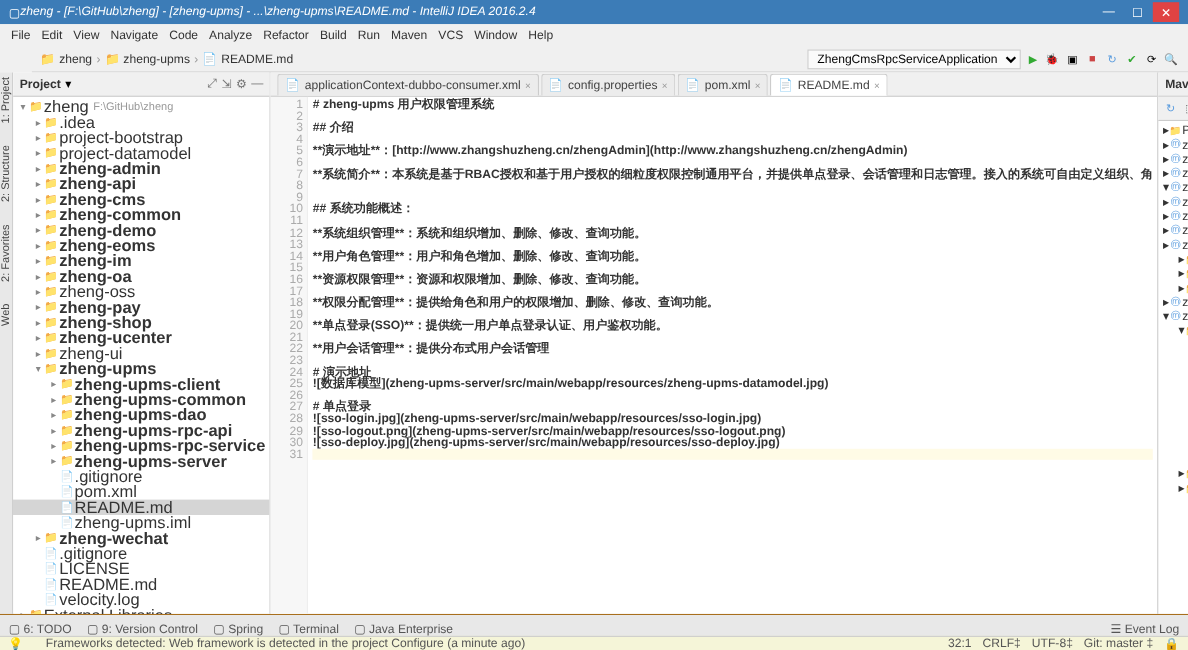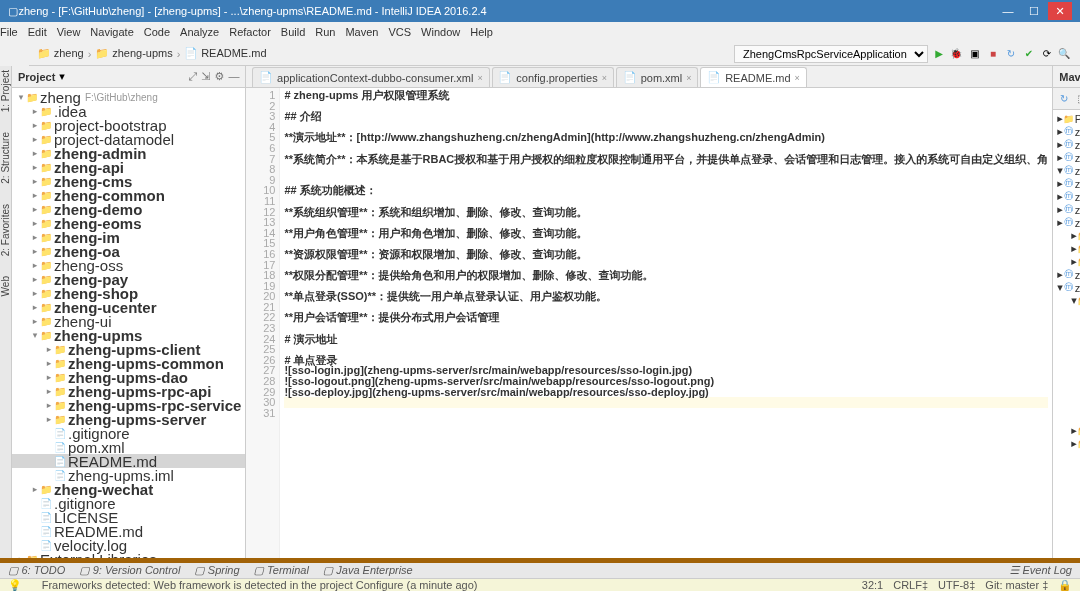--- a/index.html
+++ b/index.html
@@ -1,22 +1,22 @@
 <!DOCTYPE html>
 <html><head>
 <meta charset="utf-8">
 <style>
 * { margin: 0; padding: 0; box-sizing: border-box; font-family: "Segoe UI", Arial, sans-serif; font-size: 11px; }
 body { background: #f0f0f0; width: 1080px; height: 591px; overflow: hidden; }
 .titlebar { background: #3c7cb7; height: 22px; display: flex; align-items: center; padding: 0 8px; color: #fff; }
-.titlebar .title { flex: 1; font-size: 11px; }
+.titlebar .title { flex: 1; font-size: 11px; font-style: italic; }
 .titlebar .btns { display: flex; gap: 2px; }
 .titlebar .btn { width: 24px; height: 18px; display: flex; align-items: center; justify-content: center; color: #fff; }
 .titlebar .close { background: #e04343; }
-.menubar { background: #f0f0f0; height: 20px; display: flex; align-items: center; padding: 0 0; gap: 10px; color: #333; }
+.menubar { background: #f0f0f0; height: 20px; display: flex; align-items: center; padding: 0 10px; gap: 10px; color: #333; }
 .menubar span { cursor: default; }
 .toolbar-row { background: #f0f0f0; height: 24px; display: flex; align-items: center; padding: 0 8px; border-bottom: 1px solid #ccc; margin-left: 29px; }
 .breadcrumb { display: flex; align-items: center; gap: 4px; font-size: 11px; color: #333; }
 .breadcrumb .sep { color: #999; }
 .breadcrumb .crumb { display: flex; align-items: center; gap: 2px; }
 .run-config { margin-left: auto; display: flex; align-items: center; gap: 4px; }
 .run-config select { font-size: 11px; border: 1px solid #ccc; background: #fafafa; padding: 1px 4px; }
 .run-config .rbtn { width: 14px; height: 14px; display: inline-flex; align-items: center; justify-content: center; font-size: 10px; }
 .main { display: flex; height: calc(591px - 22px - 20px - 24px - 20px - 13px); }
 .lstrip { width: 18px; background: #e8e8e8; border-right: 1px solid #ccc; display: flex; flex-direction: column; align-items: center; padding-top: 4px; gap: 20px; }
@@ -47,21 +47,21 @@
 .lines .current { background: #fffbe6; }
 .maven { width: 232px; background: #fff; border-left: 1px solid #ccc; display: flex; flex-direction: column; }
 .maven .mtoolbar { height: 22px; background: #f0f0f0; border-bottom: 1px solid #ccc; display: flex; align-items: center; padding: 0 4px; gap: 4px; }
 .maven .mtoolbar span { width: 14px; height: 14px; display: inline-flex; align-items: center; justify-content: center; font-size: 10px; color: #555; }
 .maven .mtree { flex: 1; overflow: auto; padding: 2px 0; color: #333; }
 .maven .mn { display: flex; align-items: center; height: 13px; white-space: nowrap; }
 .maven .micn { width: 12px; display: inline-flex; justify-content: center; font-size: 9px; }
 .maven .mgl { color: #4b8; }
 .maven .mbl { color: #59d; }
 .maven .mol { color: #e8a23a; }
-.bottombar { height: 20px; background: #e8e8e8; border-top: 5px solid #a16207; display: flex; align-items: center; padding: 0 8px; gap: 14px; font-size: 10px; color: #555; font-style: italic; }
+.bottombar { height: 20px; background: #e8e8e8; border-top: 1px solid #a16207; display: flex; align-items: flex-end; padding: 0 8px; gap: 14px; font-size: 10px; color: #555; }
 .bottombar .right { margin-left: auto; }
 .statusbar { height: 13px; background: #f5f5d8; border-top: 1px solid #ccc; display: flex; align-items: center; padding: 0 8px; font-size: 10px; color: #555; }
 .statusbar .sright { margin-left: auto; display: flex; gap: 10px; }
 .bold { font-weight: bold; }
 </style>
 </head>
 <body>
 
 <div class="titlebar">
   <span>▢</span>
@@ -377,20 +377,21 @@
           <div></div>
           <div>**资源权限管理**：资源和权限增加、删除、修改、查询功能。</div>
           <div></div>
           <div>**权限分配管理**：提供给角色和用户的权限增加、删除、修改、查询功能。</div>
           <div></div>
           <div>**单点登录(SSO)**：提供统一用户单点登录认证、用户鉴权功能。</div>
           <div></div>
           <div>**用户会话管理**：提供分布式用户会话管理</div>
           <div></div>
           <div># 演示地址</div>
+          <div>![数据库模型](zheng-upms-server/src/main/webapp/resources/zheng-upms-datamodel.jpg)</div>
           <div></div>
           <div># 单点登录</div>
           <div>![sso-login.jpg](zheng-upms-server/src/main/webapp/resources/sso-login.jpg)</div>
           <div>![sso-logout.png](zheng-upms-server/src/main/webapp/resources/sso-logout.png)</div>
           <div>![sso-deploy.jpg](zheng-upms-server/src/main/webapp/resources/sso-deploy.jpg)</div>
           <div class="current"></div>
         </div>
     </div>
   </div>
   <div class="maven">

